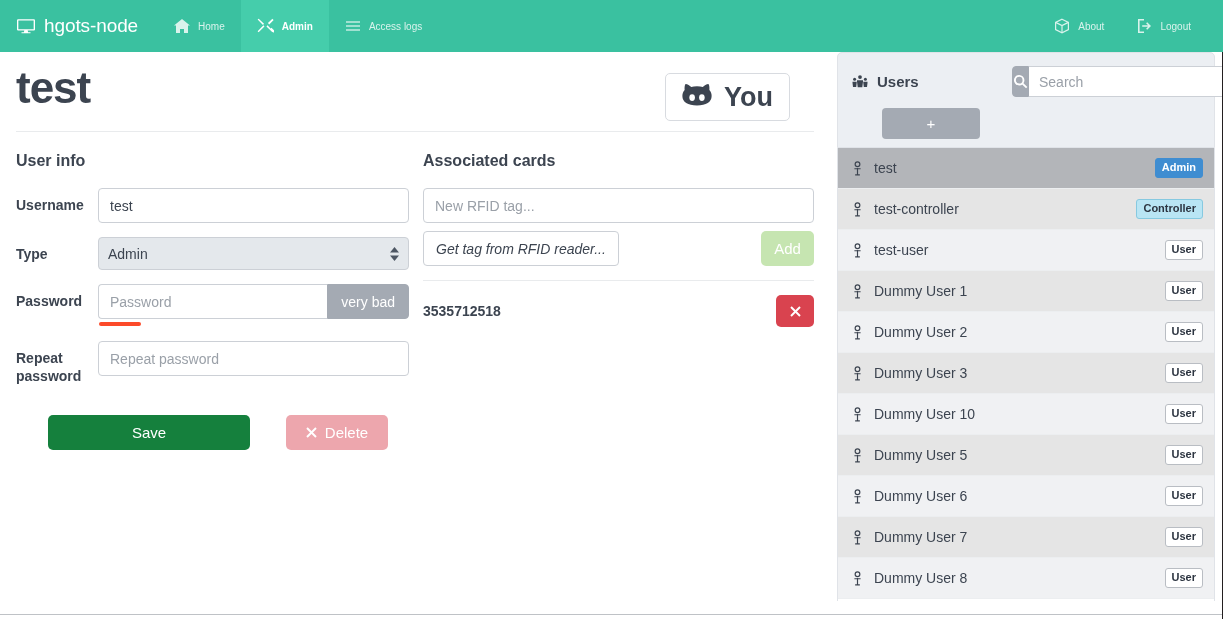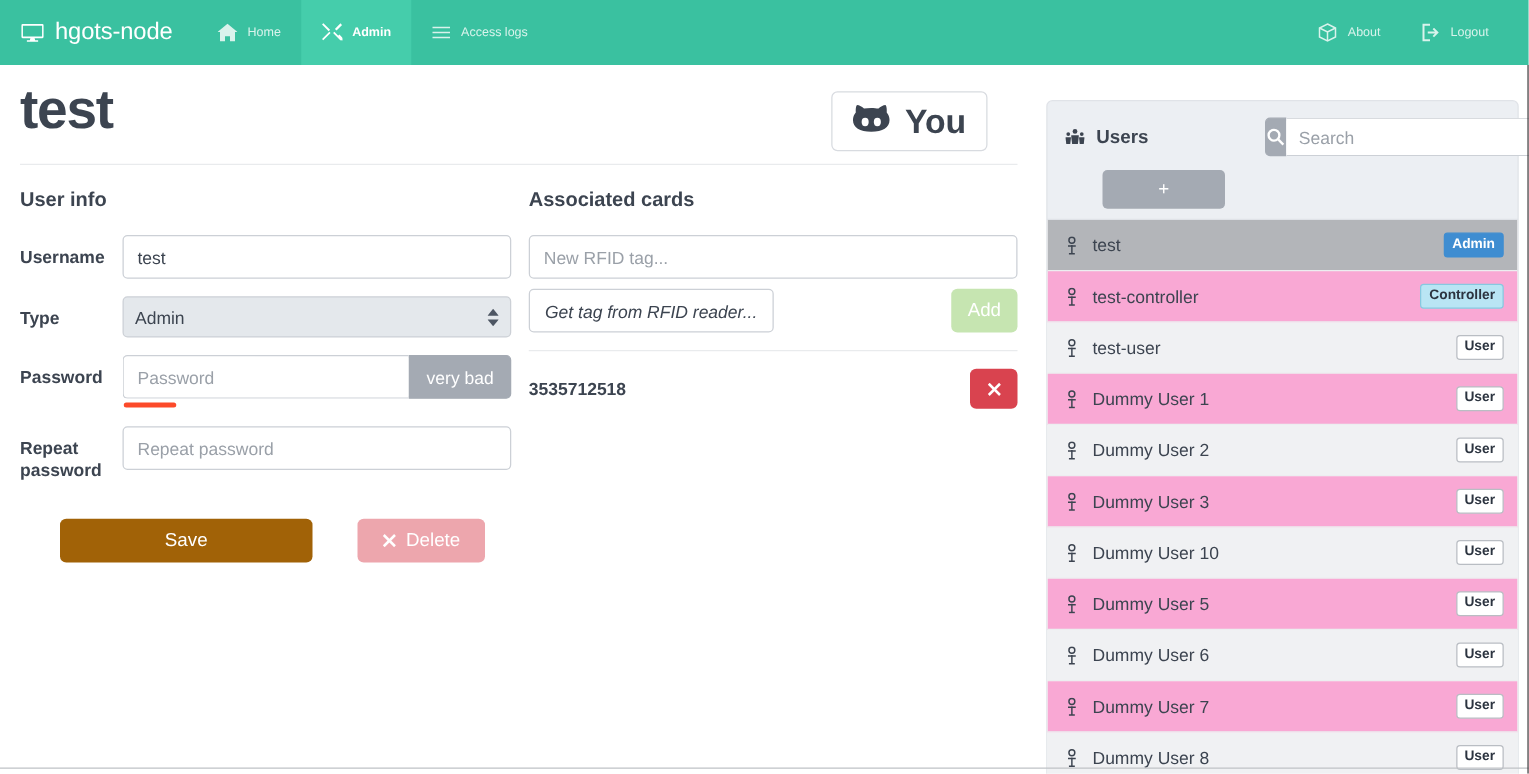--- a/index.html
+++ b/index.html
@@ -203,21 +203,21 @@
     font-size: 15px;
     color: #fff;
     font-family: "Liberation Sans", sans-serif;
     cursor: pointer;
     height: 35px;
     display: inline-flex;
     align-items: center;
     justify-content: center;
     gap: 8px;
   }
-  .btn-save { background: #a16207; width: 202px; }
+  .btn-save { background: #15803d; width: 202px; }
   .btn-del  { background: #eda6ad; width: 102px; }
 
   
   .card-inp { width: 100%; margin-bottom: 8px; }
   .card-actions { display: flex; align-items: flex-start; }
   .btn-getreader {
     height: 35px;
     border: 1px solid #ccd0d6;
     border-radius: 4px;
     background: #fff;
@@ -267,21 +267,20 @@
     cursor: pointer;
     line-height: 1;
   }
 
   
   .sidebar {
     position: absolute;
     top: 0; right: 8px;
     width: 378px;
     bottom: 0;
-    margin-top: 28px;
   }
   .panel-head {
     background: #eceff3;
     border: 1px solid #e0e3e8;
     border-radius: 5px 5px 0 0;
     padding: 13px 14px 14px 14px;
     height: 96px;
     position: relative;
   }
   .panel-head-top {
@@ -333,21 +332,21 @@
     border-left: 1px solid #e0e3e8;
     border-right: 1px solid #e0e3e8;
     overflow: hidden;
     height: 453px;
   }
   .user-row {
     display: flex;
     align-items: center;
     height: 41px;
     padding: 0 11px 0 13px;
-    background: #f9a8d4;
+    background: #e5e5e5;
     border-bottom: 1px solid #eceef0;
     cursor: pointer;
   }
   .user-row.alt { background: #f0f1f3; }
   .user-row.active { background: #b3b5b9; }
   .user-row .uname {
     font-size: 14px;
     color: #3c4450;
     margin-left: 10px;
   }

